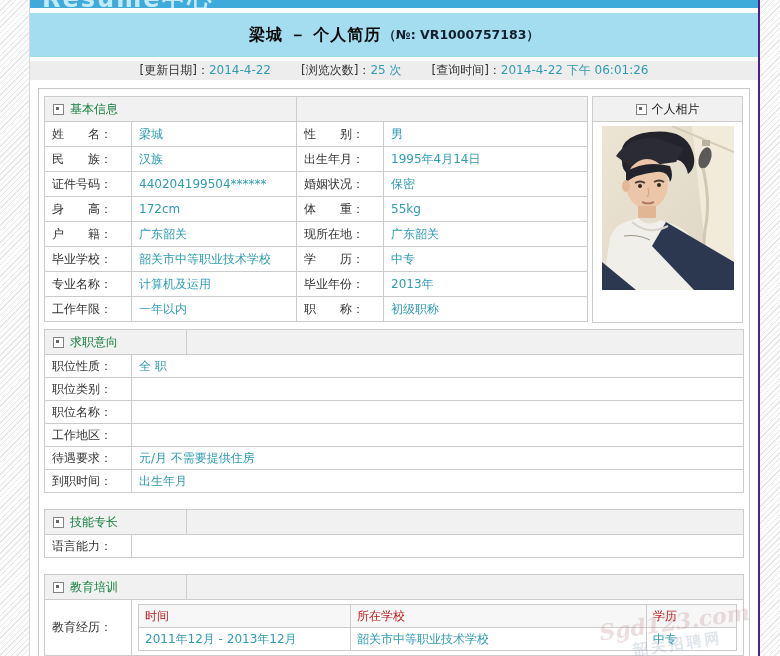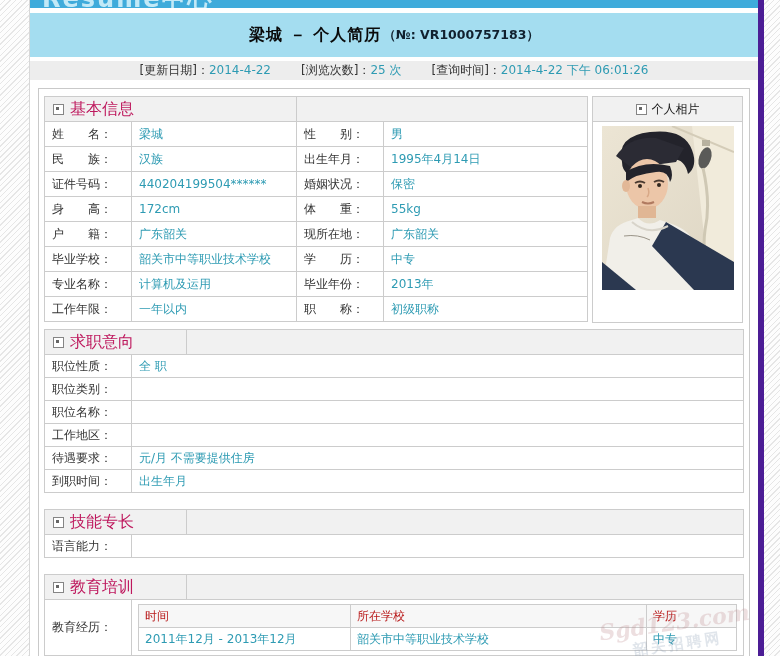--- a/index.html
+++ b/index.html
@@ -3,21 +3,21 @@
 <meta charset="utf-8">
 <style>
   html,body{margin:0;padding:0;}
   body{
     width:780px;height:656px;overflow:hidden;position:relative;
     font-family:"DejaVu Sans","Liberation Sans",sans-serif;
     background:repeating-linear-gradient(135deg,#fdfdfd 0 3px,#e6e6e6 3px 4px);
   }
   .page{
     position:absolute;left:29px;top:0;width:728px;height:656px;background:#fff;
-    border-left:1px solid #d8d8d8;border-right:6px solid #4c1d95;overflow:hidden;
+    border-left:1px solid #d8d8d8;border-right:2px solid #4c1d95;overflow:hidden;
   }
   
   .banner{height:8px;background:#3fabdb;overflow:hidden;position:relative;}
   .banner span{position:absolute;left:12px;top:-17px;font-size:24px;font-weight:bold;
     letter-spacing:2px;color:#c2e9f7;white-space:nowrap;}
   
   .titlebar{margin-top:5px;height:44px;background:#a4ddf0;display:flex;align-items:center;justify-content:center;}
   .titlebar .main{font-size:16px;font-weight:bold;color:#0a0a0a;letter-spacing:1px;}
   .titlebar .code{font-size:12.5px;font-weight:bold;color:#10202e;margin-left:2px;}
   
@@ -27,21 +27,21 @@
   
   .panel{margin:8px 8px 0;border:1px solid #c9c9c9;padding:7px 5px;}
   
   .section{border:1px solid #ccc;margin-bottom:16px;font-size:12px;color:#333;background:#fff;}
   .sec-head{display:flex;align-items:center;height:24px;background:#f1f1f1;}
   .sec-head .cell1{display:flex;align-items:center;gap:6px;padding-left:8px;height:100%;
     border-right:1px solid #ccc;box-sizing:border-box;}
   .w252{width:252px;} .w142{width:142px;}
   .sec-icon{width:9px;height:9px;border:1px solid #858585;background:#fff;position:relative;display:inline-block;flex:0 0 9px;}
   .sec-icon::after{content:"";position:absolute;left:2px;top:2px;width:3px;height:3px;background:#666;}
-  .sec-title{font-size:16px;color:#be185d;text-align:center;}
+  .sec-title{font-size:12px;color:#15803d;text-align:center;}
   .row{display:flex;border-top:1px solid #ccc;height:24px;line-height:24px;align-items:center;}
   .cell{box-sizing:border-box;padding-left:7px;border-right:1px solid #ccc;overflow:hidden;white-space:nowrap;}
   .cell:last-child{border-right:none;}
   .lab{width:87px;color:#333;}
   .v1{width:165px;} .v2{flex:1;}
   .val{color:#2e9bb3;}
   
   .top-flex{display:flex;margin-bottom:6px;align-items:flex-start;}
   .basic{width:544px;box-sizing:border-box;margin-bottom:0;}
   .photo-box{width:151px;margin-left:4px;border:1px solid #ccc;box-sizing:border-box;background:#fff;}

